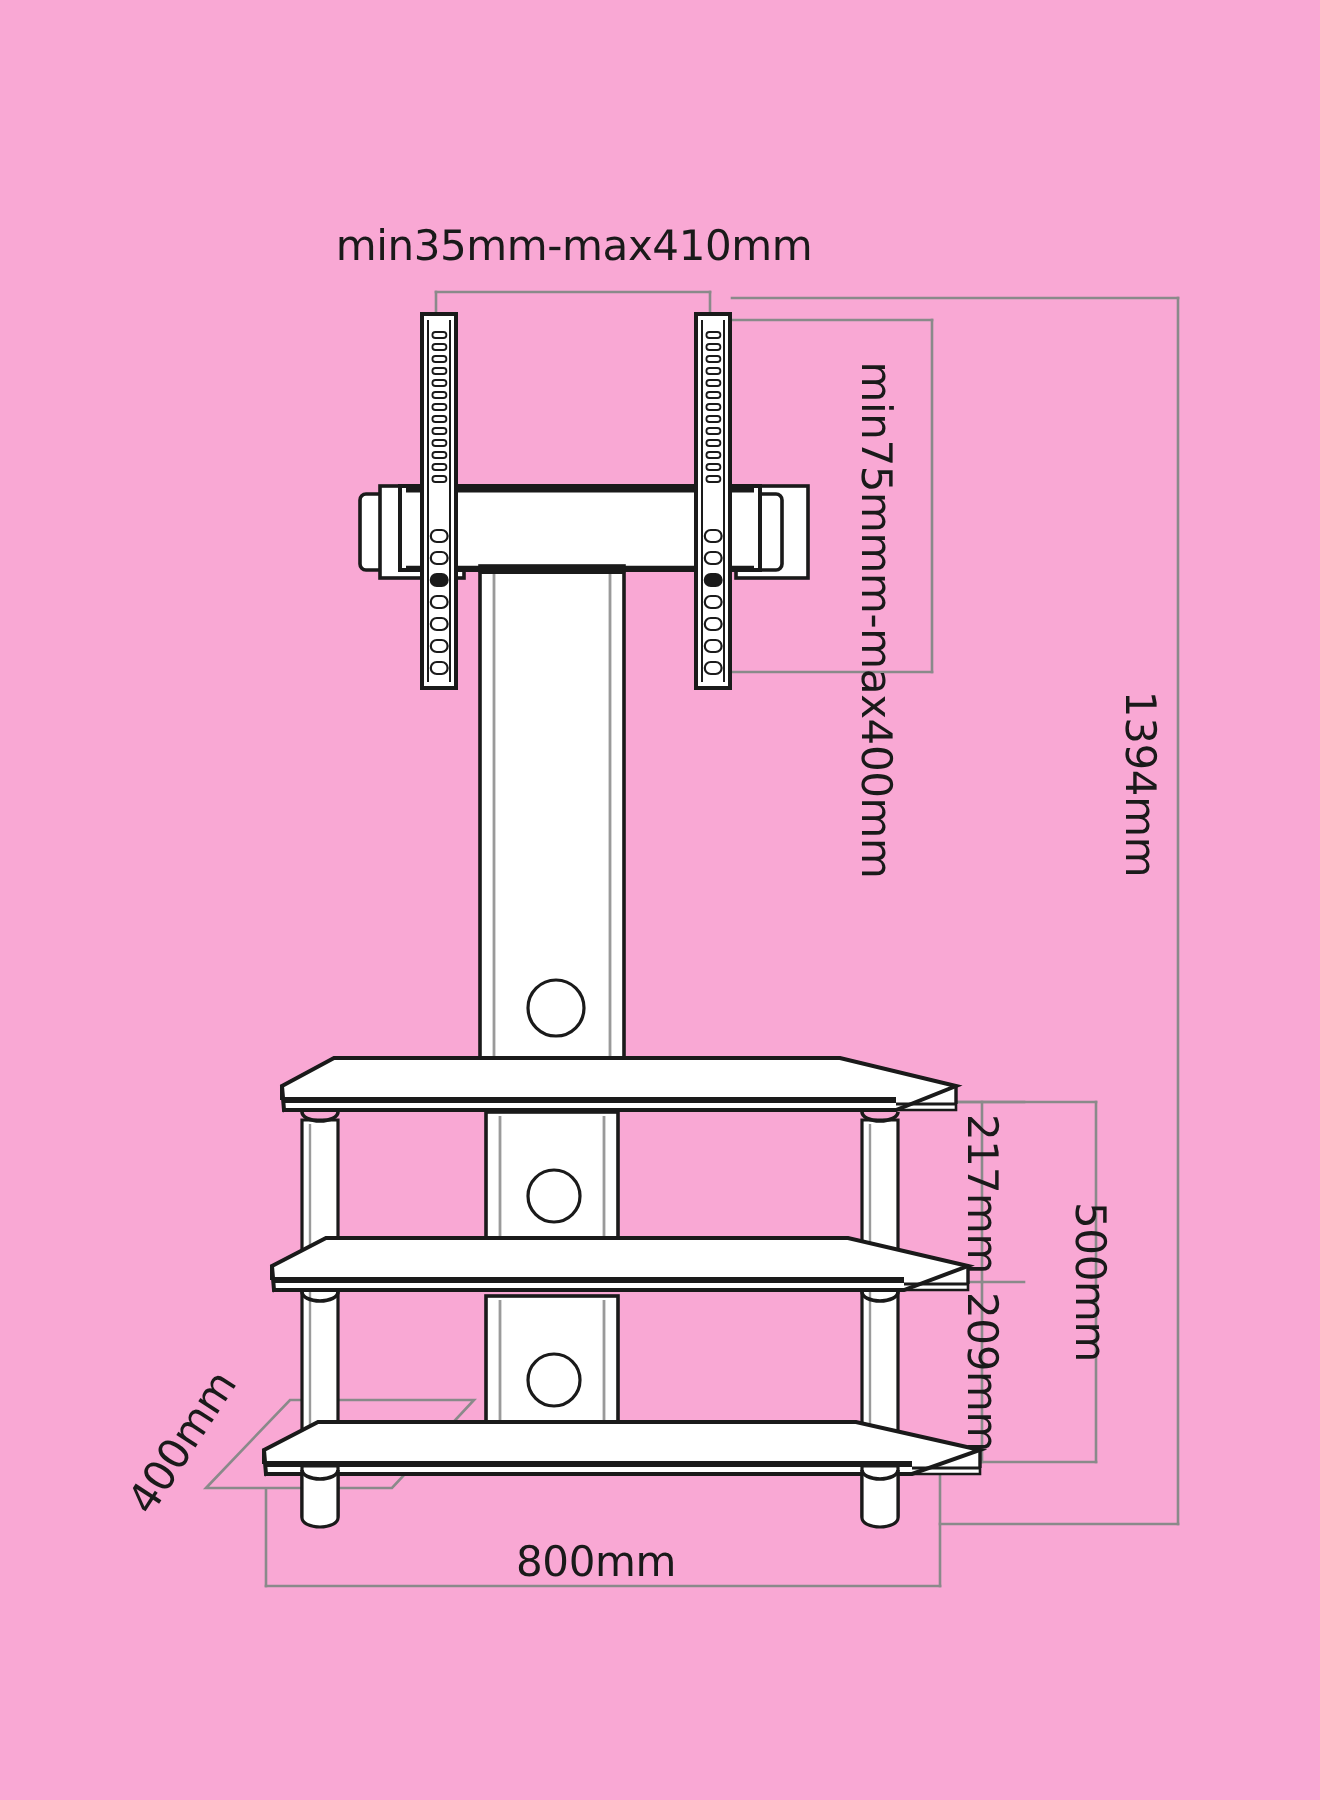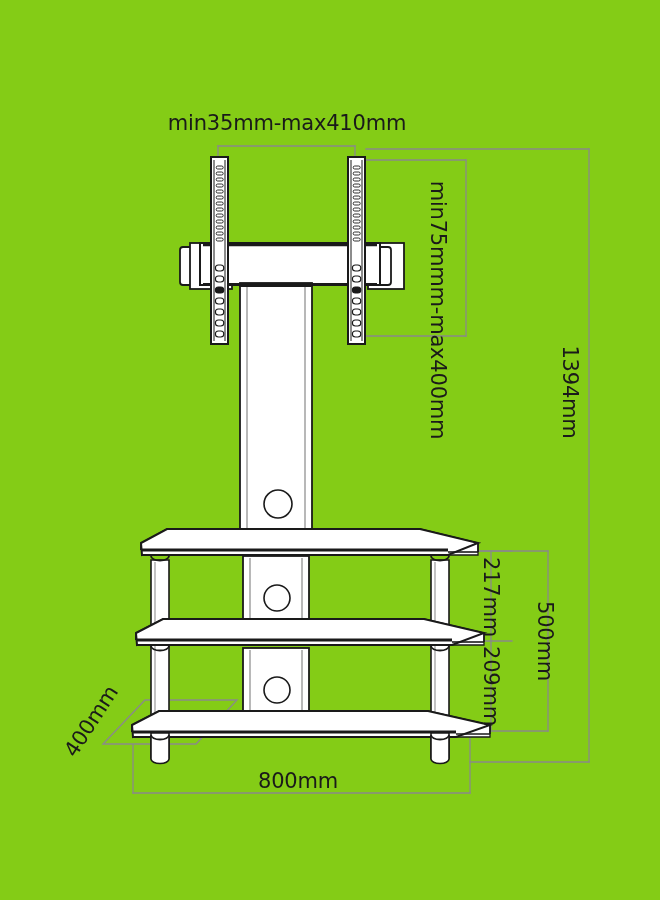--- a/index.html
+++ b/index.html
@@ -7,21 +7,21 @@
     padding: 0;
     background: #ffffff;
   }
   body {
     font-family: "DejaVu Sans", sans-serif;
   }
   #stage {
     position: relative;
     width: 660px;
     height: 900px;
-    background: #84cc16;
+    background: #f9a8d4;
     overflow: hidden;
   }
   #drawing {
     position: absolute;
     left: 0;
     top: 0;
   }
   .dim-text {
     font-family: "DejaVu Sans", sans-serif;
     font-size: 21px;

